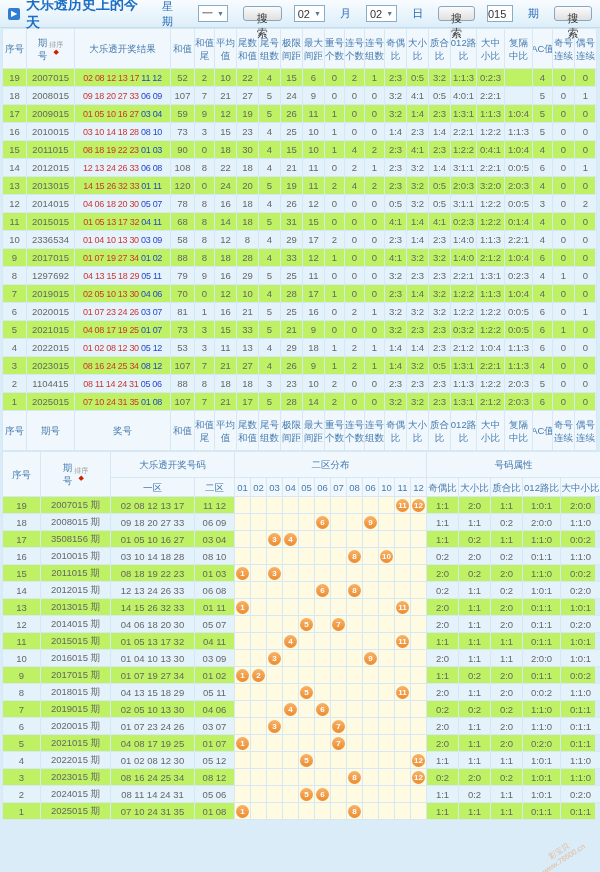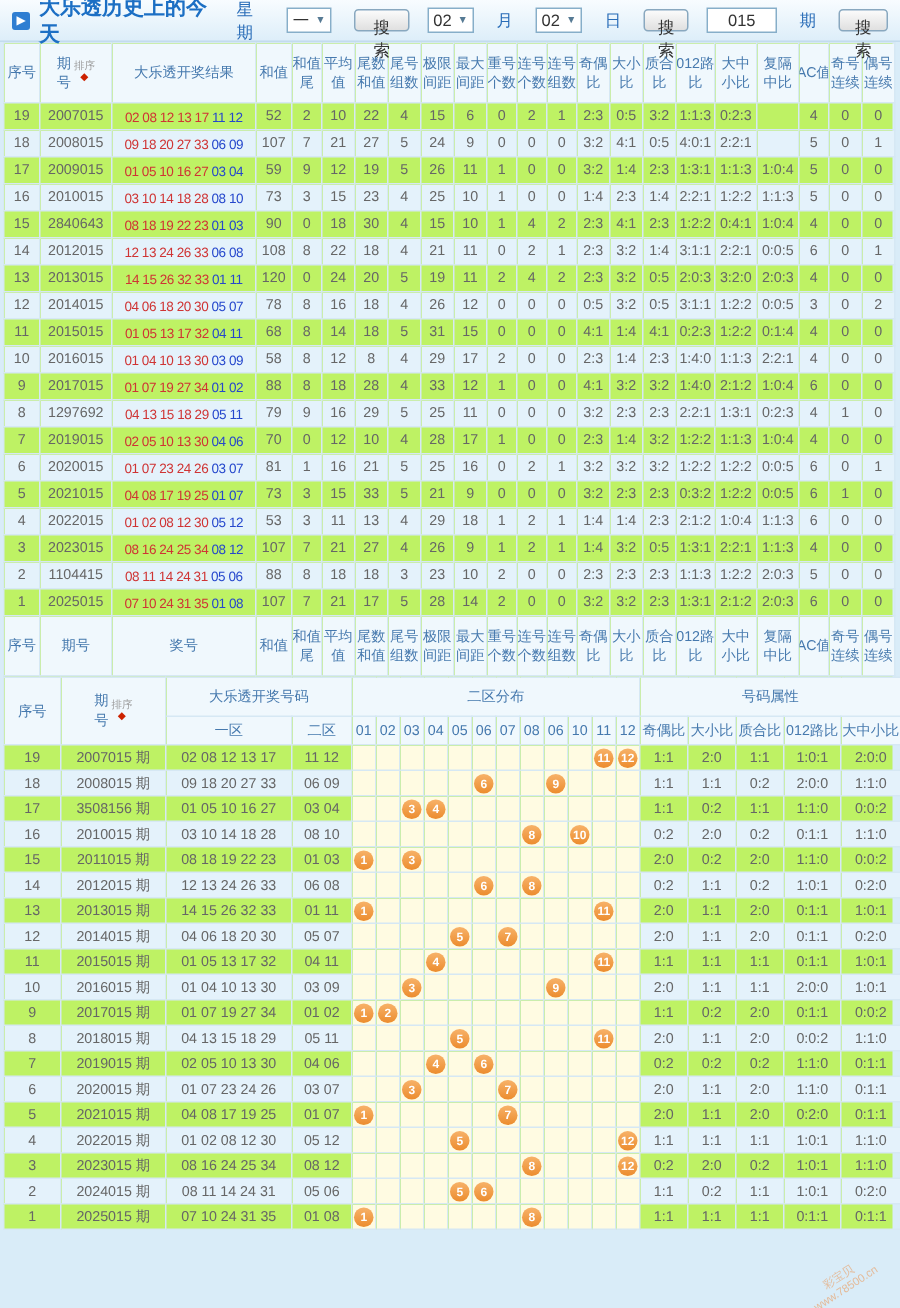--- a/index.html
+++ b/index.html
@@ -6,21 +6,21 @@
 html,body{margin:0;padding:0}
 body{width:600px;height:872px;background:#d9ecf8;font-family:"Liberation Sans","DejaVu Sans",sans-serif;position:relative;overflow:hidden}
 .topbar{height:28px;background:linear-gradient(#f8fcff,#ddeef9);border-bottom:1px solid #c3dcee;display:flex;align-items:center;padding:0 8px}
 .bullet{width:12px;height:12px;background:#2f7ed2;border-radius:2px;color:#fff;font-size:8px;line-height:12px;text-align:center;flex:0 0 auto}
 .title{color:#1c6fc4;font-weight:bold;font-size:14px;margin-left:6px}
 .toolbar{margin-left:auto;display:flex;align-items:center;font-size:11px;color:#2a6db8}
 .group{display:flex;align-items:center;gap:15px;margin-left:12px}
 .selectbox{display:inline-flex;align-items:center;border:1px solid #86aec9;background:#fff;height:17px;padding:0 3px;color:#333;gap:4px;cursor:default}
 .caret{font-size:7px;color:#567a94}
 .btn{border:1px solid #89a8bf;background:linear-gradient(#fbfbfb,#e0e0e0);border-radius:3px;height:15px;padding:4px 8px;font-size:11px;color:#333}
-.issueinput{width:47px;height:17px;border:1px solid #86aec9;font-size:11px;text-align:center;color:#333;padding:0}
+.issueinput{width:26px;height:17px;border:1px solid #86aec9;font-size:11px;color:#333;padding:0}
 .tables{margin:0 5px 0 2px;background:#bef264}
 table{border-collapse:collapse;width:100%;table-layout:fixed}
 th,td{border:1px solid #d6e8f4;text-align:center;white-space:nowrap;overflow:hidden;padding:0}
 th{background:#f0f8fd;color:#4679ae;font-weight:normal;font-size:9.5px}
 #t1-head th,#t1-foot th{height:40px}
 #t2-head tr.grow th{height:26px}
 #t2-head tr.srow th{height:19px}
 .hwrap{display:flex;align-items:center;justify-content:center;gap:2px}
 .hline{line-height:13px}
 .sortbox{display:flex;flex-direction:column;align-items:center}
@@ -370,21 +370,21 @@
           <td class="val">1:4</td>
           <td class="val">2:2:1</td>
           <td class="val">1:2:2</td>
           <td class="val">1:1:3</td>
           <td class="val">5</td>
           <td class="val">0</td>
           <td class="val">0</td>
         </tr>
         <tr>
           <td class="seq">15</td>
-          <td class="issue">2840643</td>
+          <td class="issue">2011015</td>
           <td class="result"><span class="front">08 18 19 22 23</span> <span class="back">01 03</span></td>
           <td class="val">90</td>
           <td class="val">0</td>
           <td class="val">18</td>
           <td class="val">30</td>
           <td class="val">4</td>
           <td class="val">15</td>
           <td class="val">10</td>
           <td class="val">1</td>
           <td class="val">4</td>
@@ -490,21 +490,21 @@
           <td class="val">4:1</td>
           <td class="val">0:2:3</td>
           <td class="val">1:2:2</td>
           <td class="val">0:1:4</td>
           <td class="val">4</td>
           <td class="val">0</td>
           <td class="val">0</td>
         </tr>
         <tr class="alt">
           <td class="seq">10</td>
-          <td class="issue">2016015</td>
+          <td class="issue">2336534</td>
           <td class="result"><span class="front">01 04 10 13 30</span> <span class="back">03 09</span></td>
           <td class="val">58</td>
           <td class="val">8</td>
           <td class="val">12</td>
           <td class="val">8</td>
           <td class="val">4</td>
           <td class="val">29</td>
           <td class="val">17</td>
           <td class="val">2</td>
           <td class="val">0</td>

